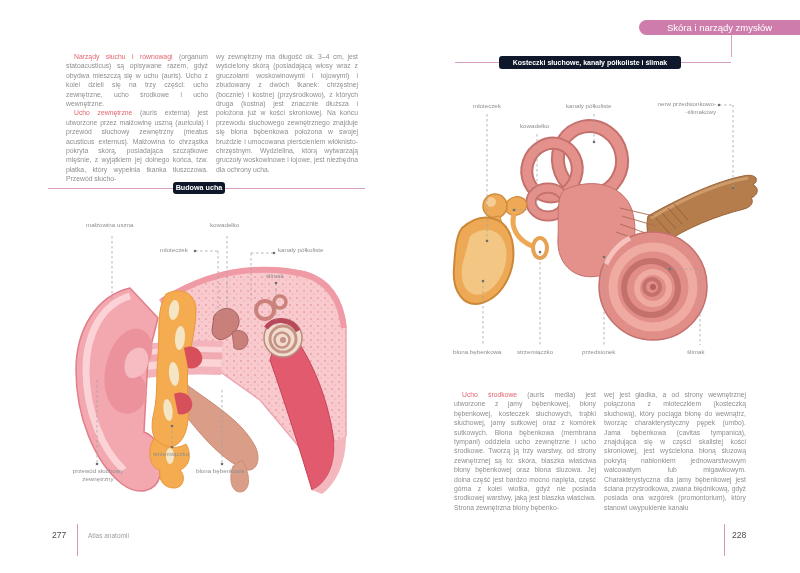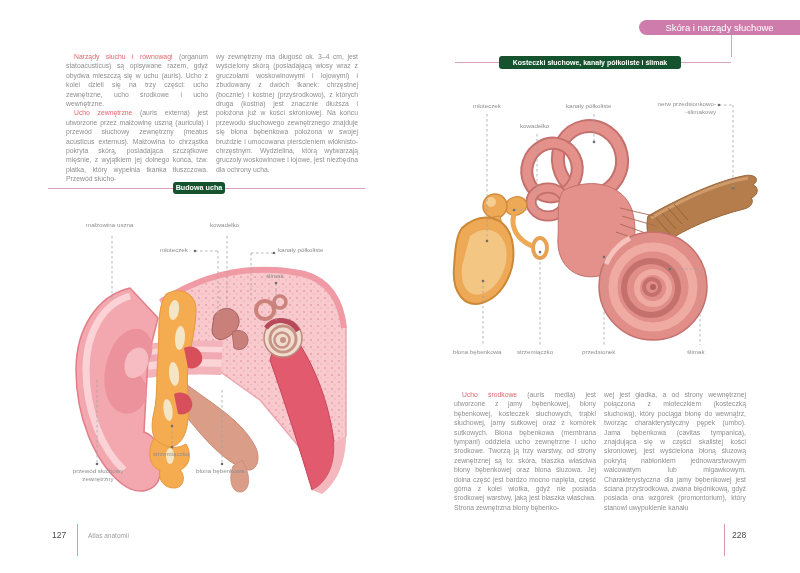--- a/index.html
+++ b/index.html
@@ -2,38 +2,38 @@
 <html><head>
 <meta charset="utf-8">
 <style>
   html,body{margin:0;padding:0;}
   body{width:800px;height:573px;background:#ffffff;position:relative;overflow:hidden;
        font-family:"Liberation Sans","DejaVu Sans",sans-serif;}
   .abs{position:absolute;}
   
   .chapter-banner{left:639px;top:20px;width:161px;height:15px;background:#cd7cab;
     border-radius:8px 0 0 8px;color:#fff;font-size:9.5px;line-height:15px;text-align:center;}
-  .ribbon{background:#14532d;color:#fff;font-weight:bold;text-align:center;border-radius:3px;}
+  .ribbon{background:#0f172a;color:#fff;font-weight:bold;text-align:center;border-radius:3px;}
   .thinline{background:#d9a0c2;height:1px;}
   .vline{background:#d9a0c2;width:1px;}
   
   .textblock{display:flex;gap:8px;}
   .col{flex:1;font-size:6.8px;line-height:9.4px;color:#8f8f91;text-align:justify;}
   .col p{margin:0;text-indent:8px;}
   .lead{color:#e0666f;}
   
   .dlabel{position:absolute;font-size:6.2px;line-height:7.6px;color:#8e8e8e;white-space:nowrap;}
   
   .pgnum{font-size:8.5px;color:#4a4a4a;}
   .booktitle{font-size:6.5px;color:#9e9e9e;}
 </style>
 </head>
 <body>
 
-<div class="abs chapter-banner">Skóra i narządy słuchowe</div>
+<div class="abs chapter-banner">Skóra i narządy zmysłów</div>
 <div class="abs vline" style="left:731px;top:35px;height:22px;"></div>
 
 <div class="abs thinline" style="left:455px;top:62px;width:45px;"></div>
 <div class="abs ribbon" style="left:499px;top:56px;width:182px;height:13px;font-size:7px;line-height:13px;">Kosteczki słuchowe, kanały półkoliste i ślimak</div>
 <div class="abs thinline" style="left:681px;top:62px;width:50px;"></div>
 
 <div class="abs textblock" style="left:66px;top:52px;width:292px;">
   <div class="col">
     <p><span class="lead">Narządy słuchu i równowagi</span><span> (organum statoacusticus) są opisywane razem, gdyż obydwa mieszczą się w uchu (auris). Ucho z kolei dzieli się na trzy części: ucho zewnętrzne, ucho środkowe i ucho wewnętrzne.</span></p>
     <p><span class="lead">Ucho zewnętrzne</span><span> (auris externa) jest utworzone przez małżowinę uszną (auricula) i przewód słuchowy zewnętrzny (meatus acusticus externus). Małżowina to chrząstka pokryta skórą, posiadająca szczątkowe mięśnie, z wyjątkiem jej dolnego końca, tzw. płatka, który wypełnia tkanka tłuszczowa. Przewód słucho-</span></p>
@@ -218,18 +218,18 @@
 
 <div class="abs textblock" style="left:454px;top:390px;width:292px;">
   <div class="col">
     <p><span class="lead">Ucho środkowe</span><span> (auris media) jest utworzone z jamy bębenkowej, błony bębenkowej, kosteczek słuchowych, trąbki słuchowej, jamy sutkowej oraz z komórek sutkowych. Błona bębenkowa (membrana tympani) oddziela ucho zewnętrzne i ucho środkowe. Tworzą ją trzy warstwy, od strony zewnętrznej są to: skóra, blaszka właściwa błony bębenkowej oraz błona śluzowa. Jej dolna część jest bardzo mocno napięta, część górna z kolei wiotka, gdyż nie posiada środkowej warstwy, jaką jest blaszka właściwa. Strona zewnętrzna błony bębenko-</span></p>
   </div>
   <div class="col">
     <p style="text-indent:0;">wej jest gładka, a od strony wewnętrznej połączona z młoteczkiem (kosteczką słuchową), który pociąga błonę do wewnątrz, tworząc charakterystyczny pępek (umbo). Jama bębenkowa (cavitas tympanica), znajdująca się w części skalistej kości skroniowej, jest wyścielona błoną śluzową pokrytą nabłonkiem jednowarstwowym walcowatym lub migawkowym. Charakterystyczna dla jamy bębenkowej jest ściana przyśrodkowa, zwana błędnikową, gdyż posiada ona wzgórek (promontorium), który stanowi uwypuklenie kanału</p>
   </div>
 </div>
 
-<div class="abs pgnum" style="left:52px;top:530px;">127</div>
+<div class="abs pgnum" style="left:52px;top:530px;">277</div>
 <div class="abs vline" style="left:77px;top:524px;height:32px;background:#d89aae;"></div>
 <div class="abs booktitle" style="left:88px;top:532px;">Atlas anatomii</div>
 
 <div class="abs vline" style="left:724px;top:524px;height:32px;background:#d89aae;"></div>
 <div class="abs pgnum" style="left:732px;top:530px;">228</div>
 
 </body></html>

